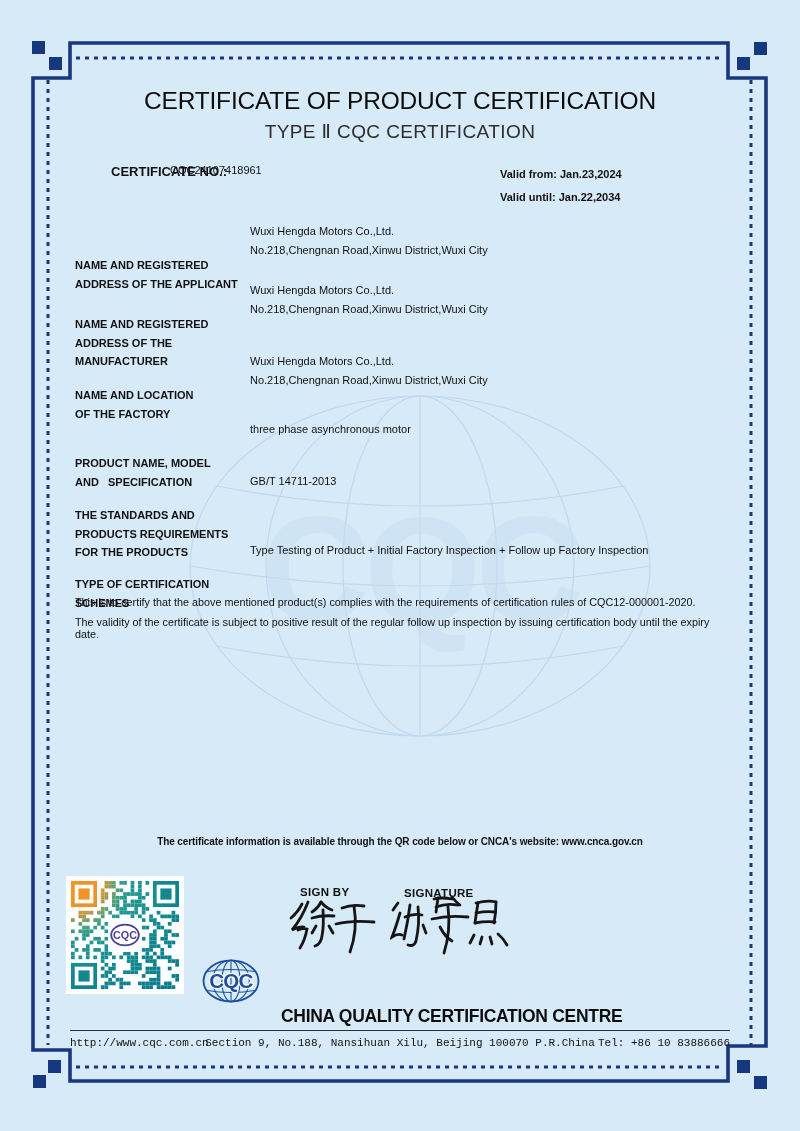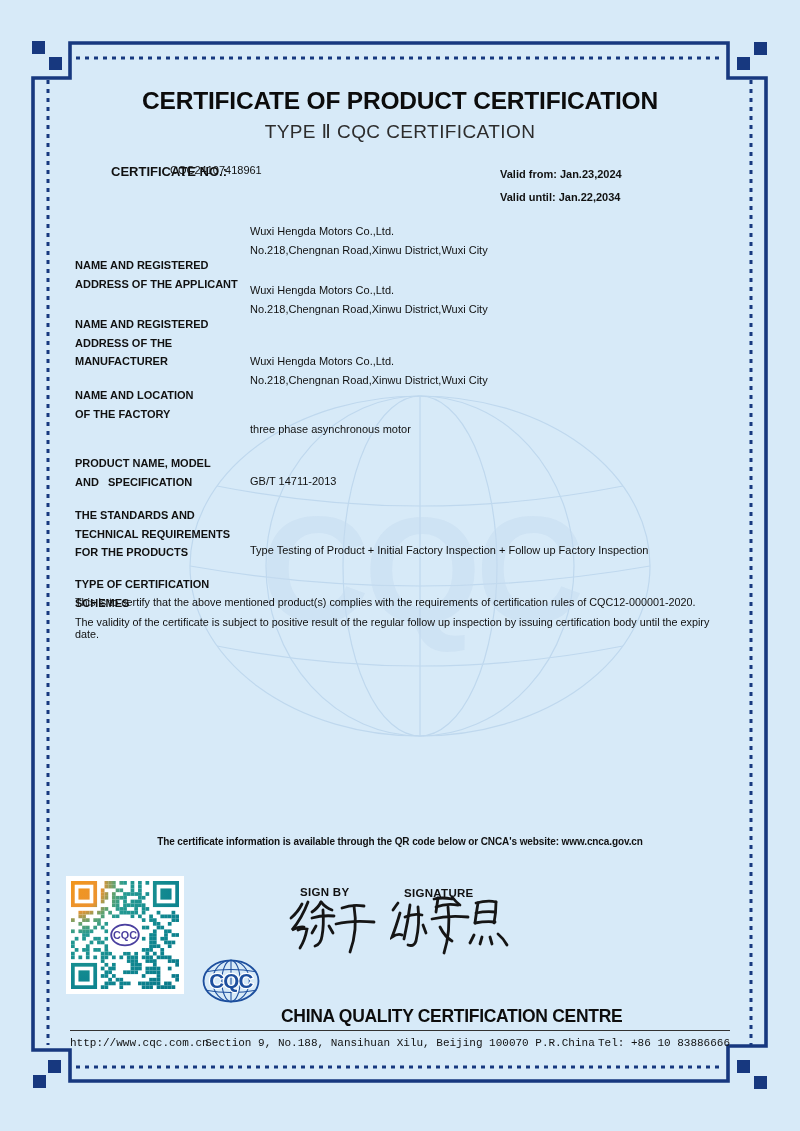--- a/index.html
+++ b/index.html
@@ -5,21 +5,21 @@
   html,body{margin:0;padding:0;}
   body{
     width:800px;height:1131px;position:relative;overflow:hidden;
     background:#d7eaf8;color:#111;
     font-family:"Liberation Sans","DejaVu Sans",sans-serif;
   }
   .abs{position:absolute;}
   svg{display:block;}
   
   .title{top:87px;left:0;width:800px;text-align:center;
-    font-size:24.5px;font-weight:700;letter-spacing:-0.2px;color:#0c0c0c;}
+    font-size:24.5px;font-weight:400;letter-spacing:-0.2px;color:#0c0c0c;}
   .subtitle{top:120px;left:0;width:800px;text-align:center;
     font-size:19px;font-weight:400;letter-spacing:.4px;color:#2d2d2d;}
   .certno-label{left:111px;top:164px;font-size:13px;font-weight:700;}
   .certno-value{left:170px;top:164px;font-size:11px;text-align:right;}
   .valid{left:500px;top:163px;font-size:11px;font-weight:700;line-height:22.5px;}
   
   .sec{position:absolute;left:75px;width:660px;display:flex;}
   .lbls{width:175px;flex:0 0 175px;margin-top:34px;}
   .lbl{font-size:11px;font-weight:700;line-height:18.5px;white-space:pre-wrap;}
   .vals{flex:1;}
@@ -128,21 +128,21 @@
     <div class="lbl">AND   SPECIFICATION</div>
   </div>
   <div class="vals">
     <div class="val">three phase asynchronous motor</div>
   </div>
 </div>
 
 <div class="sec" style="top:472px">
   <div class="lbls">
     <div class="lbl">THE STANDARDS AND</div>
-    <div class="lbl">TECHNICAL REQUIREMENTS</div>
+    <div class="lbl">PRODUCTS REQUIREMENTS</div>
     <div class="lbl">FOR THE PRODUCTS</div>
   </div>
   <div class="vals">
     <div class="val">GB/T 14711-2013</div>
   </div>
 </div>
 
 <div class="sec" style="top:541px">
   <div class="lbls">
     <div class="lbl">TYPE OF CERTIFICATION</div>

